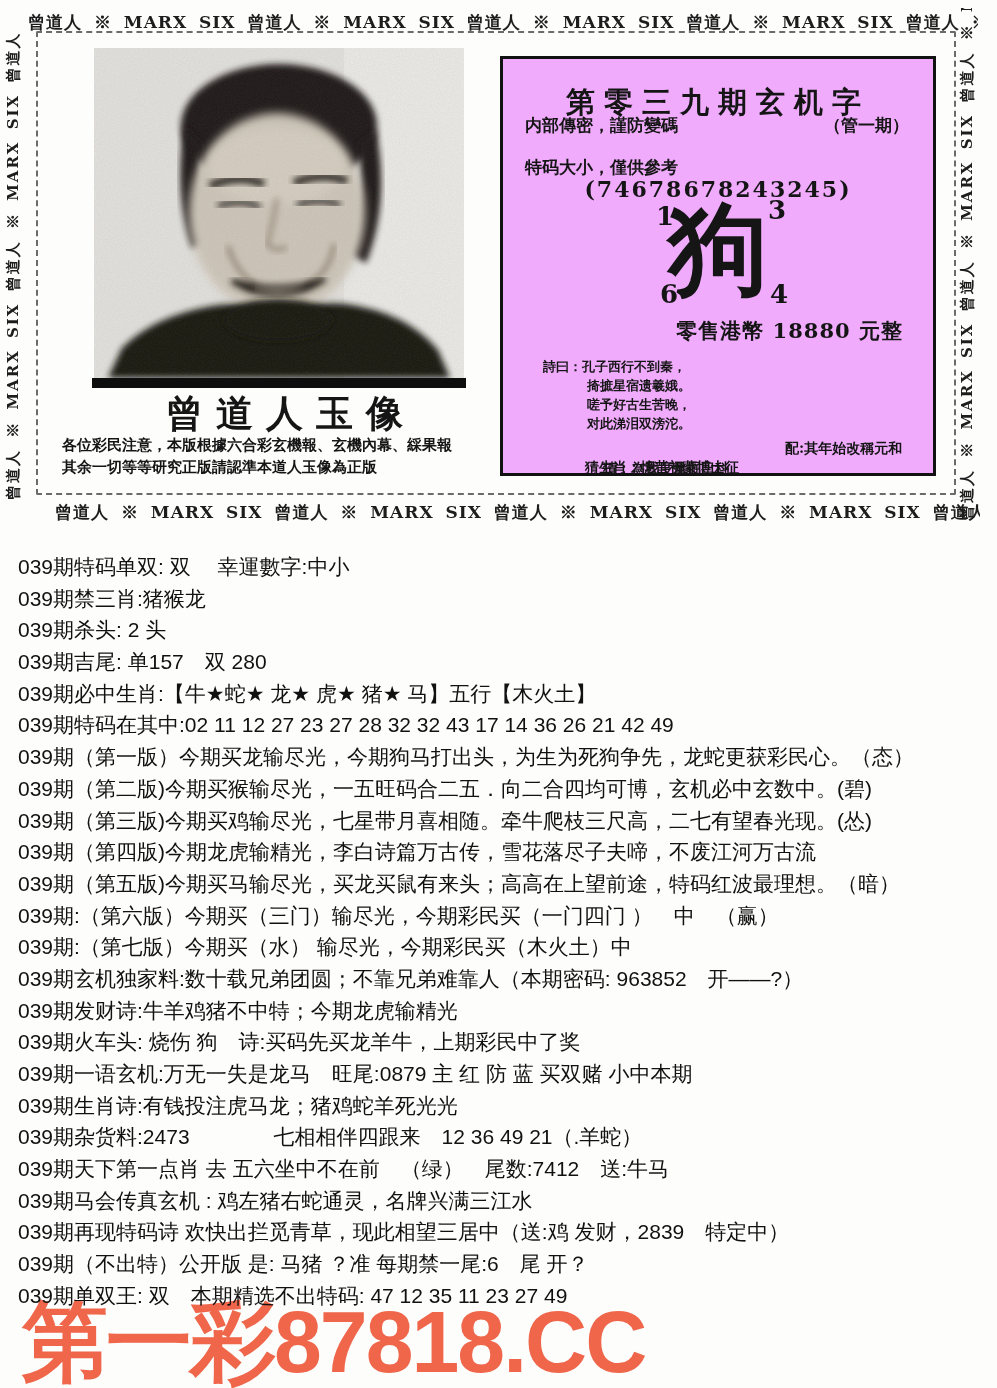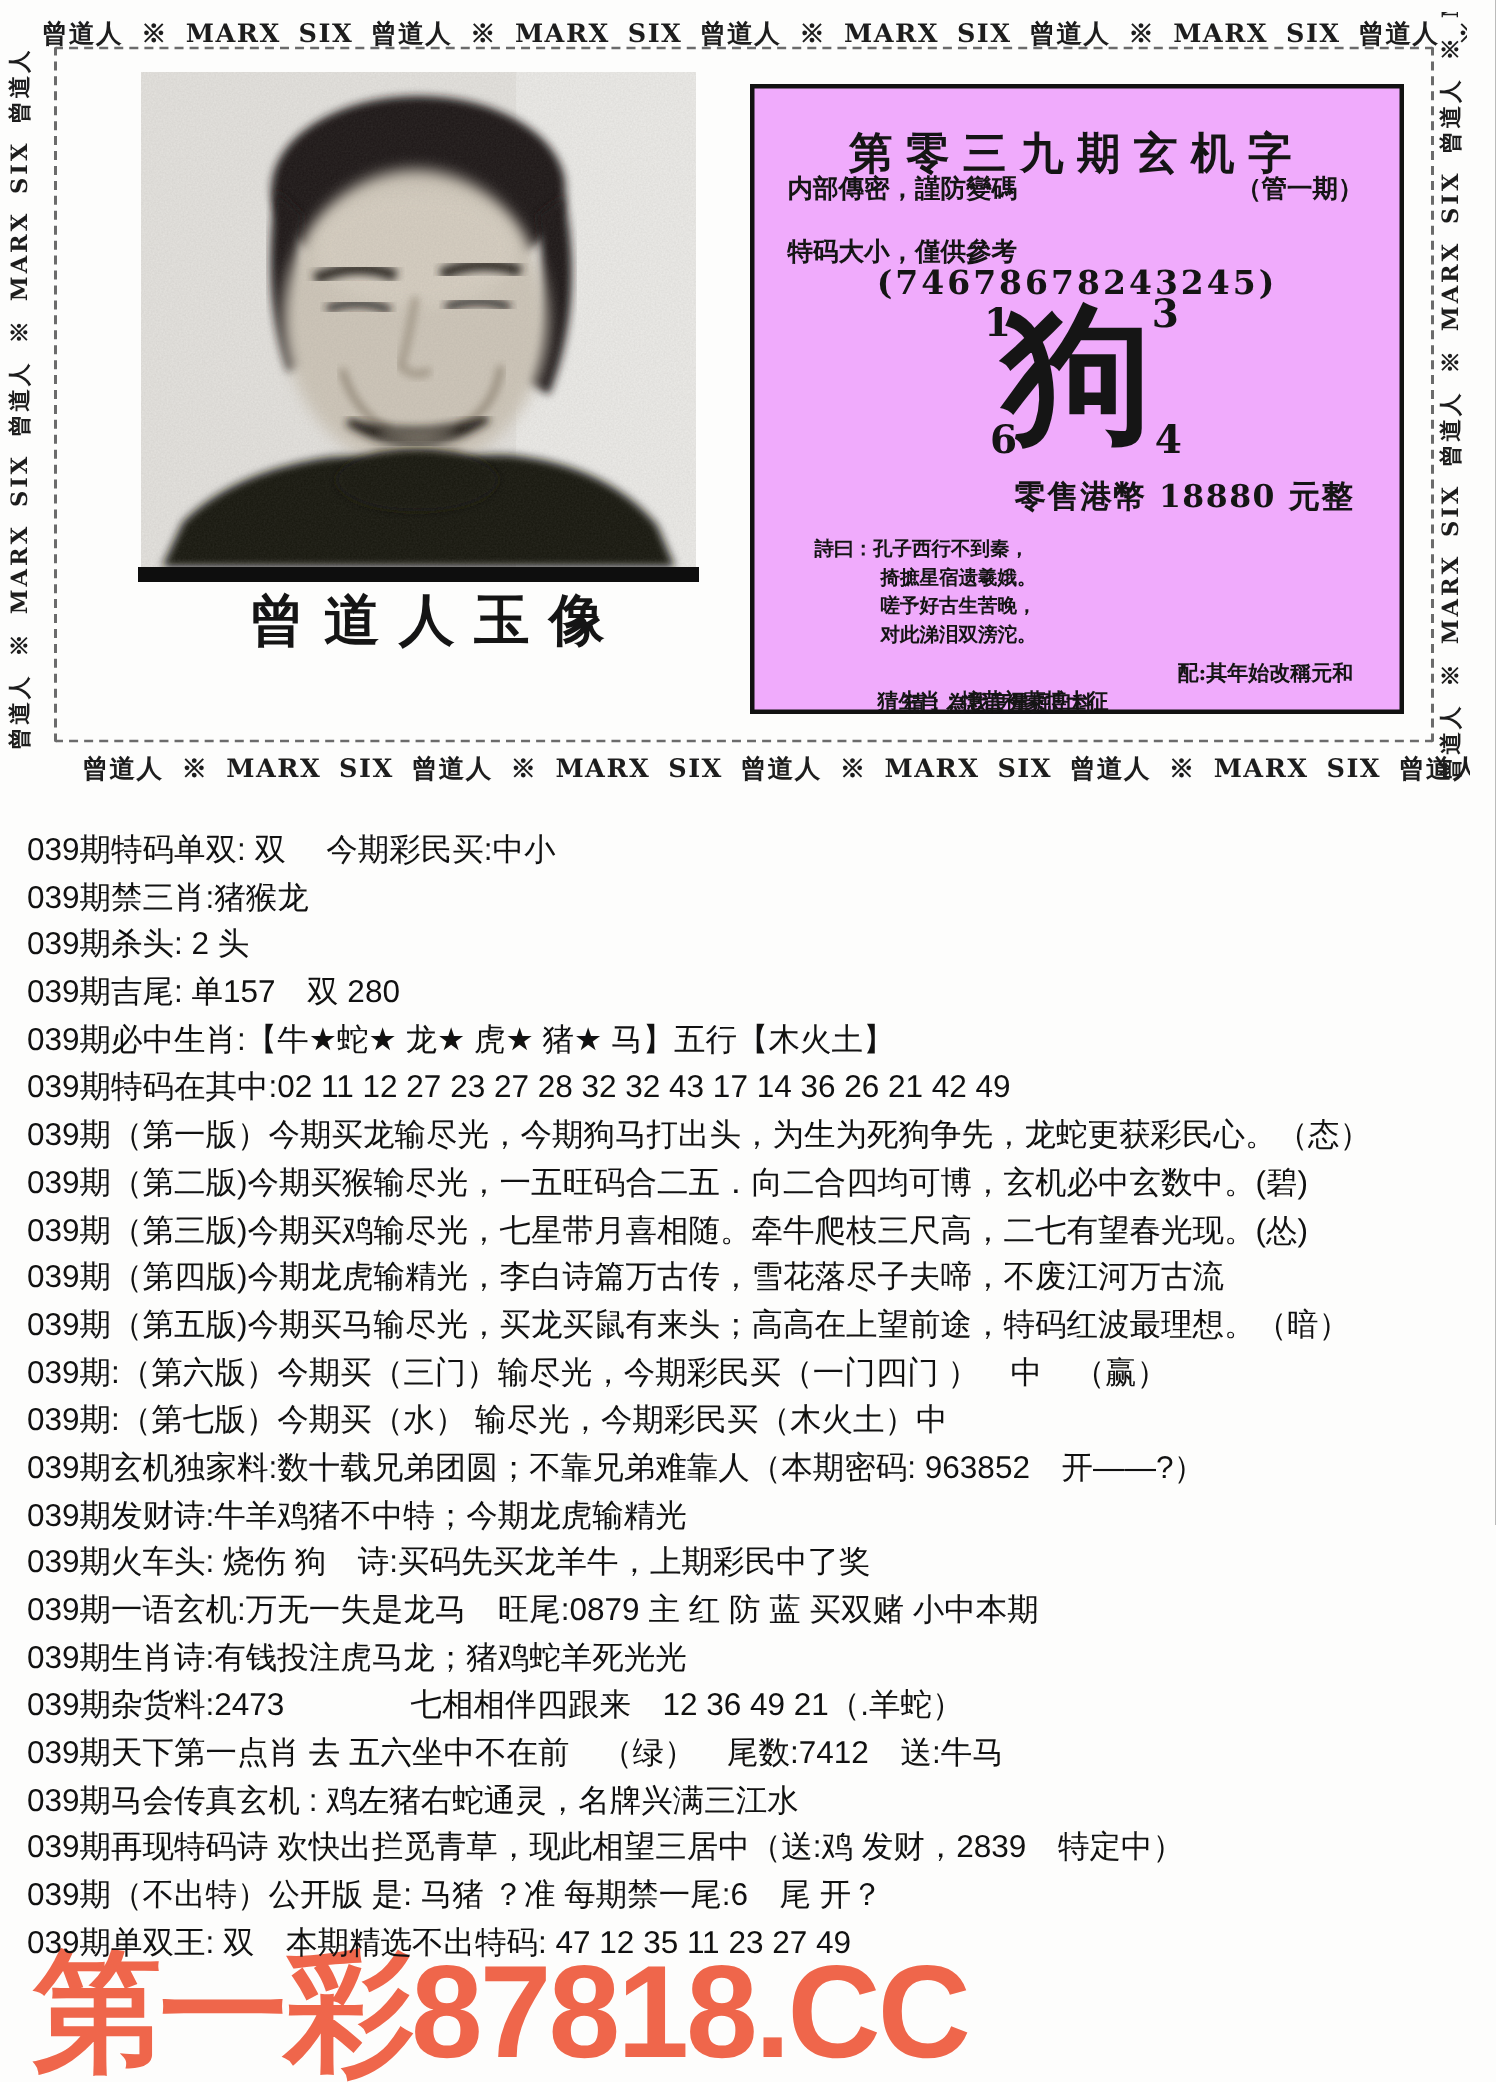--- a/index.html
+++ b/index.html
@@ -128,20 +128,24 @@
       <path d="M138,233 Q184,263 231,231 Q185,247 138,233 Z" fill="#9f9586" stroke="#221d19" stroke-width="5" filter="url(#soft)"></path>
       <path d="M160,264 Q185,274 212,262" stroke="#a79c8b" stroke-width="3" fill="none" filter="url(#soft)"></path>
       <rect x="156" y="250" width="56" height="38" fill="#c1b8a9" filter="url(#soft)"></rect>
       <path d="M14,330 L28,300 Q60,268 118,258 Q152,252 184,268 Q216,252 252,256 Q312,264 344,302 L356,330 Z" fill="#141210" filter="url(#soft)"></path>
       <ellipse cx="184" cy="272" rx="54" ry="21" fill="#141210" filter="url(#soft)"></ellipse>
       <rect x="0" y="0" width="370" height="330" filter="url(#grain)" opacity="0.30"></rect>
     </svg>
   </div>
   <div class="photo-bar"></div>
   <div class="portrait-caption">曾道人玉像</div>
+  <div class="portrait-notes">
+    <div>各位彩民注意，本版根據六合彩玄機報、玄機內幕、綵果報</div>
+    <div>其余一切等等研究正版請認準本道人玉像為正版</div>
+  </div>
 
   <div class="panel">
     <div class="panel-title">第零三九期玄机字</div>
     <div class="panel-row1">
       <span>内部傳密，謹防變碼</span>
       <span>（管一期）</span>
     </div>
     <div class="panel-row2">特码大小，僅供參考</div>
     <div class="panel-nums">(74678678243245)</div>
     <div class="zodiac-block">
@@ -166,21 +170,21 @@
     <div class="guess-line g1">
       <span>猜生肖：</span><span>憶昔初蒙博士征</span>
     </div>
     <div class="guess-line gp">配:其年始改稱元和</div>
     <div class="guess-line g2">
       <span>猜：</span><span>為我度量掘臼科</span>
     </div>
   </div>
 
   <div class="tips">
-    <div class="tip-line">039期特码单双: 双　 今期彩民买:中小</div>
+    <div class="tip-line">039期特码单双: 双　 幸運數字:中小</div>
     <div class="tip-line">039期禁三肖:猪猴龙</div>
     <div class="tip-line">039期杀头: 2 头</div>
     <div class="tip-line">039期吉尾: 单157　双 280</div>
     <div class="tip-line">039期必中生肖:【牛★蛇★ 龙★ 虎★ 猪★ 马】五行【木火土】</div>
     <div class="tip-line">039期特码在其中:02 11 12 27 23 27 28 32 32 43 17 14 36 26 21 42 49</div>
     <div class="tip-line">039期（第一版）今期买龙输尽光，今期狗马打出头，为生为死狗争先，龙蛇更获彩民心。（态）</div>
     <div class="tip-line">039期（第二版)今期买猴输尽光，一五旺码合二五．向二合四均可博，玄机必中玄数中。(碧)</div>
     <div class="tip-line">039期（第三版)今期买鸡输尽光，七星带月喜相随。牵牛爬枝三尺高，二七有望春光现。(怂)</div>
     <div class="tip-line">039期（第四版)今期龙虎输精光，李白诗篇万古传，雪花落尽子夫啼，不废江河万古流</div>
     <div class="tip-line">039期（第五版)今期买马输尽光，买龙买鼠有来头；高高在上望前途，特码红波最理想。（暗）</div>

